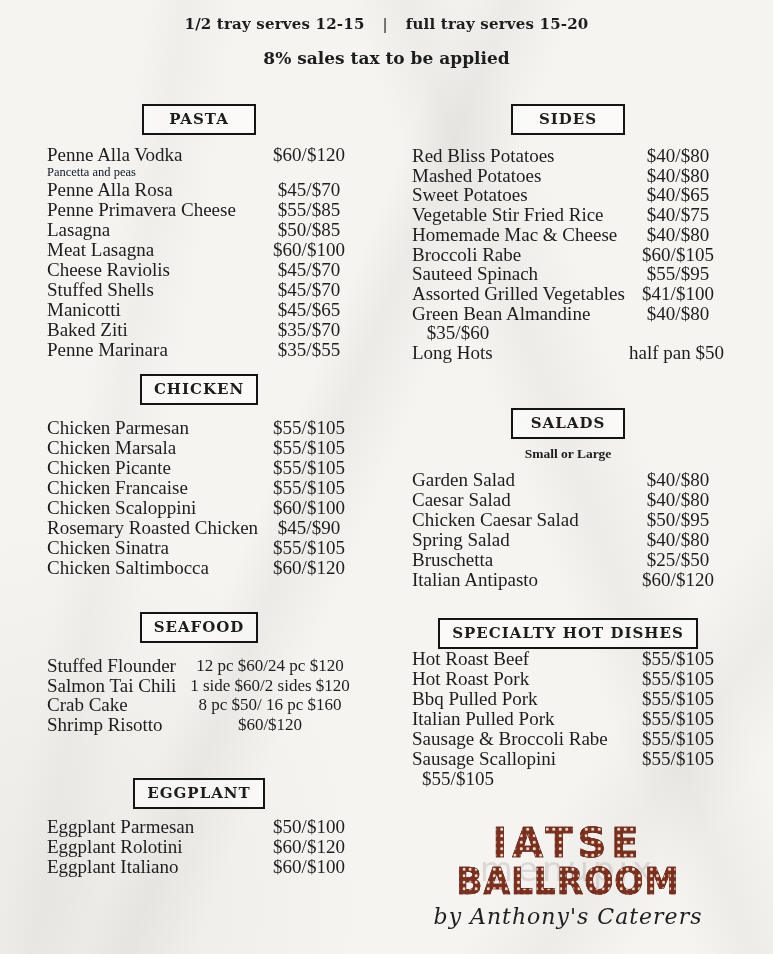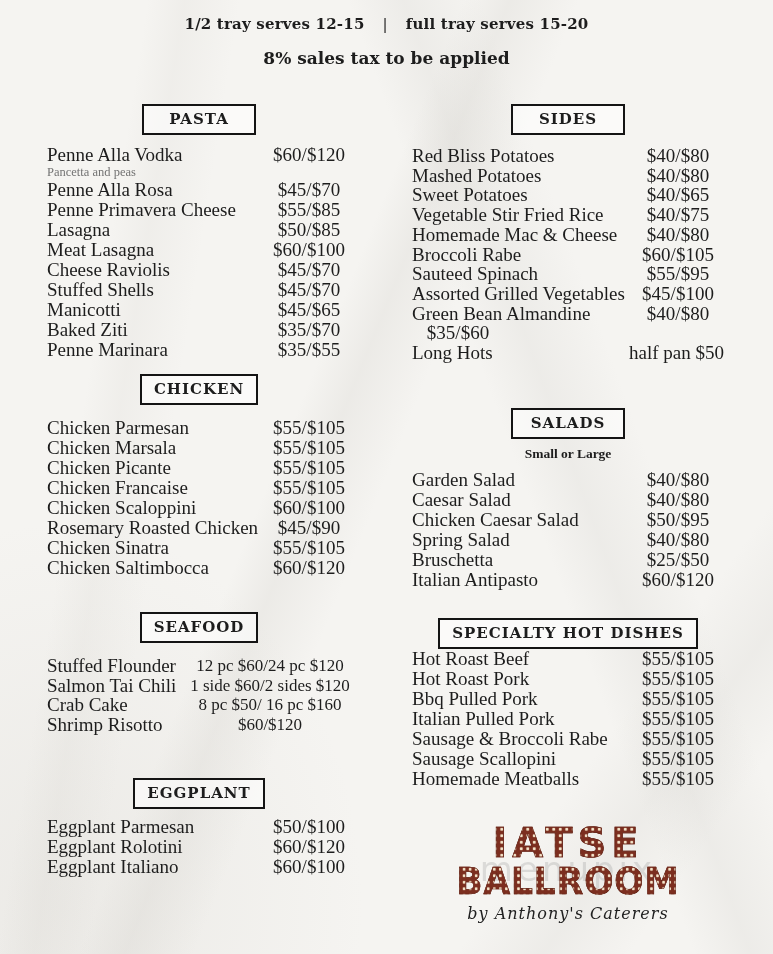--- a/index.html
+++ b/index.html
@@ -62,21 +62,21 @@
   }
 
   .row {
     display: flex; align-items: flex-end;
     font-size: 19px; line-height: 20px;
     white-space: nowrap;
   }
   .row .name  { flex: 1 1 auto; }
   .row .price { flex: 0 0 84px; text-align: center; }
   .col-right .row .price { flex-basis: 92px; }
-  .note { font-size: 12.5px; line-height: 15px; color: #737373; }
+  .note { font-size: 12.5px; line-height: 15px; color: #0f172a; }
 
   .rows.wide .row .name  { flex: 0 0 142px; }
   .rows.wide .row .price { flex: 1 1 auto; text-align: center; font-size: 17px; }
 
   
   .section-pasta .rows { margin-top: 10px; }
   .section-chicken { margin-top: 14px; }
   .section-chicken .rows { margin-top: 13px; }
   .section-seafood { margin-top: 34px; }
   .section-seafood .rows { margin-top: 13px; }
@@ -114,21 +114,21 @@
     -webkit-text-stroke: 0.6px #5e2114;
   }
   .logo-line1 { font-size: 40px; line-height: 40px; letter-spacing: 5px; }
   .logo-line2 { font-size: 37px; line-height: 38px; letter-spacing: 1px;
                 transform: scaleX(0.93); transform-origin: center; }
   .logo-tagline {
     position: relative; z-index: 1;
     margin-top: 3px;
     font-family: "DejaVu Serif", serif;
     font-style: italic;
-    font-size: 16px; letter-spacing: 1px;
+    font-size: 22px; letter-spacing: 1px;
     color: #1f1f1f;
   }
 </style>
 </head>
 <body>
 
 <div class="marble"></div>
 
 <div class="top-note">
   <span>1/2 tray serves 12-15</span><span class="pipe">|</span><span>full tray serves 15-20</span>
@@ -289,21 +289,21 @@
           <div class="row">
             <span class="name">Broccoli Rabe</span>
             <span class="price">$60/$105</span>
           </div>
           <div class="row">
             <span class="name">Sauteed Spinach</span>
             <span class="price">$55/$95</span>
           </div>
           <div class="row">
             <span class="name">Assorted Grilled Vegetables</span>
-            <span class="price">$45/$100</span>
+            <span class="price">$41/$100</span>
           </div>
           <div class="row">
             <span class="name">Green Bean Almandine</span>
             <span class="price">$40/$80</span>
           </div>
           <div class="row">
             <span class="price">$35/$60</span>
           </div>
           <div class="row">
             <span class="name">Long Hots</span>
@@ -362,21 +362,20 @@
           </div>
           <div class="row">
             <span class="name">Sausage &amp; Broccoli Rabe</span>
             <span class="price">$55/$105</span>
           </div>
           <div class="row">
             <span class="name">Sausage Scallopini</span>
             <span class="price">$55/$105</span>
           </div>
           <div class="row">
-            <span class="name">Homemade Meatballs</span>
             <span class="price">$55/$105</span>
           </div>
         </div>
       </section>
     </div>
   <div class="logo">
     <div class="watermark">menupix</div>
     <div class="marquee logo-line1" style="background-color: rgb(124, 46, 31); background-image: radial-gradient(circle, rgb(245, 230, 203) 1.2px, rgba(245, 230, 203, 0) 1.9px);">IATSE</div>
     <div class="marquee logo-line2" style="background-color: rgb(124, 46, 31); background-image: radial-gradient(circle, rgb(245, 230, 203) 1.2px, rgba(245, 230, 203, 0) 1.9px);">BALLROOM</div>
     <div class="logo-tagline">by Anthony's Caterers</div>

